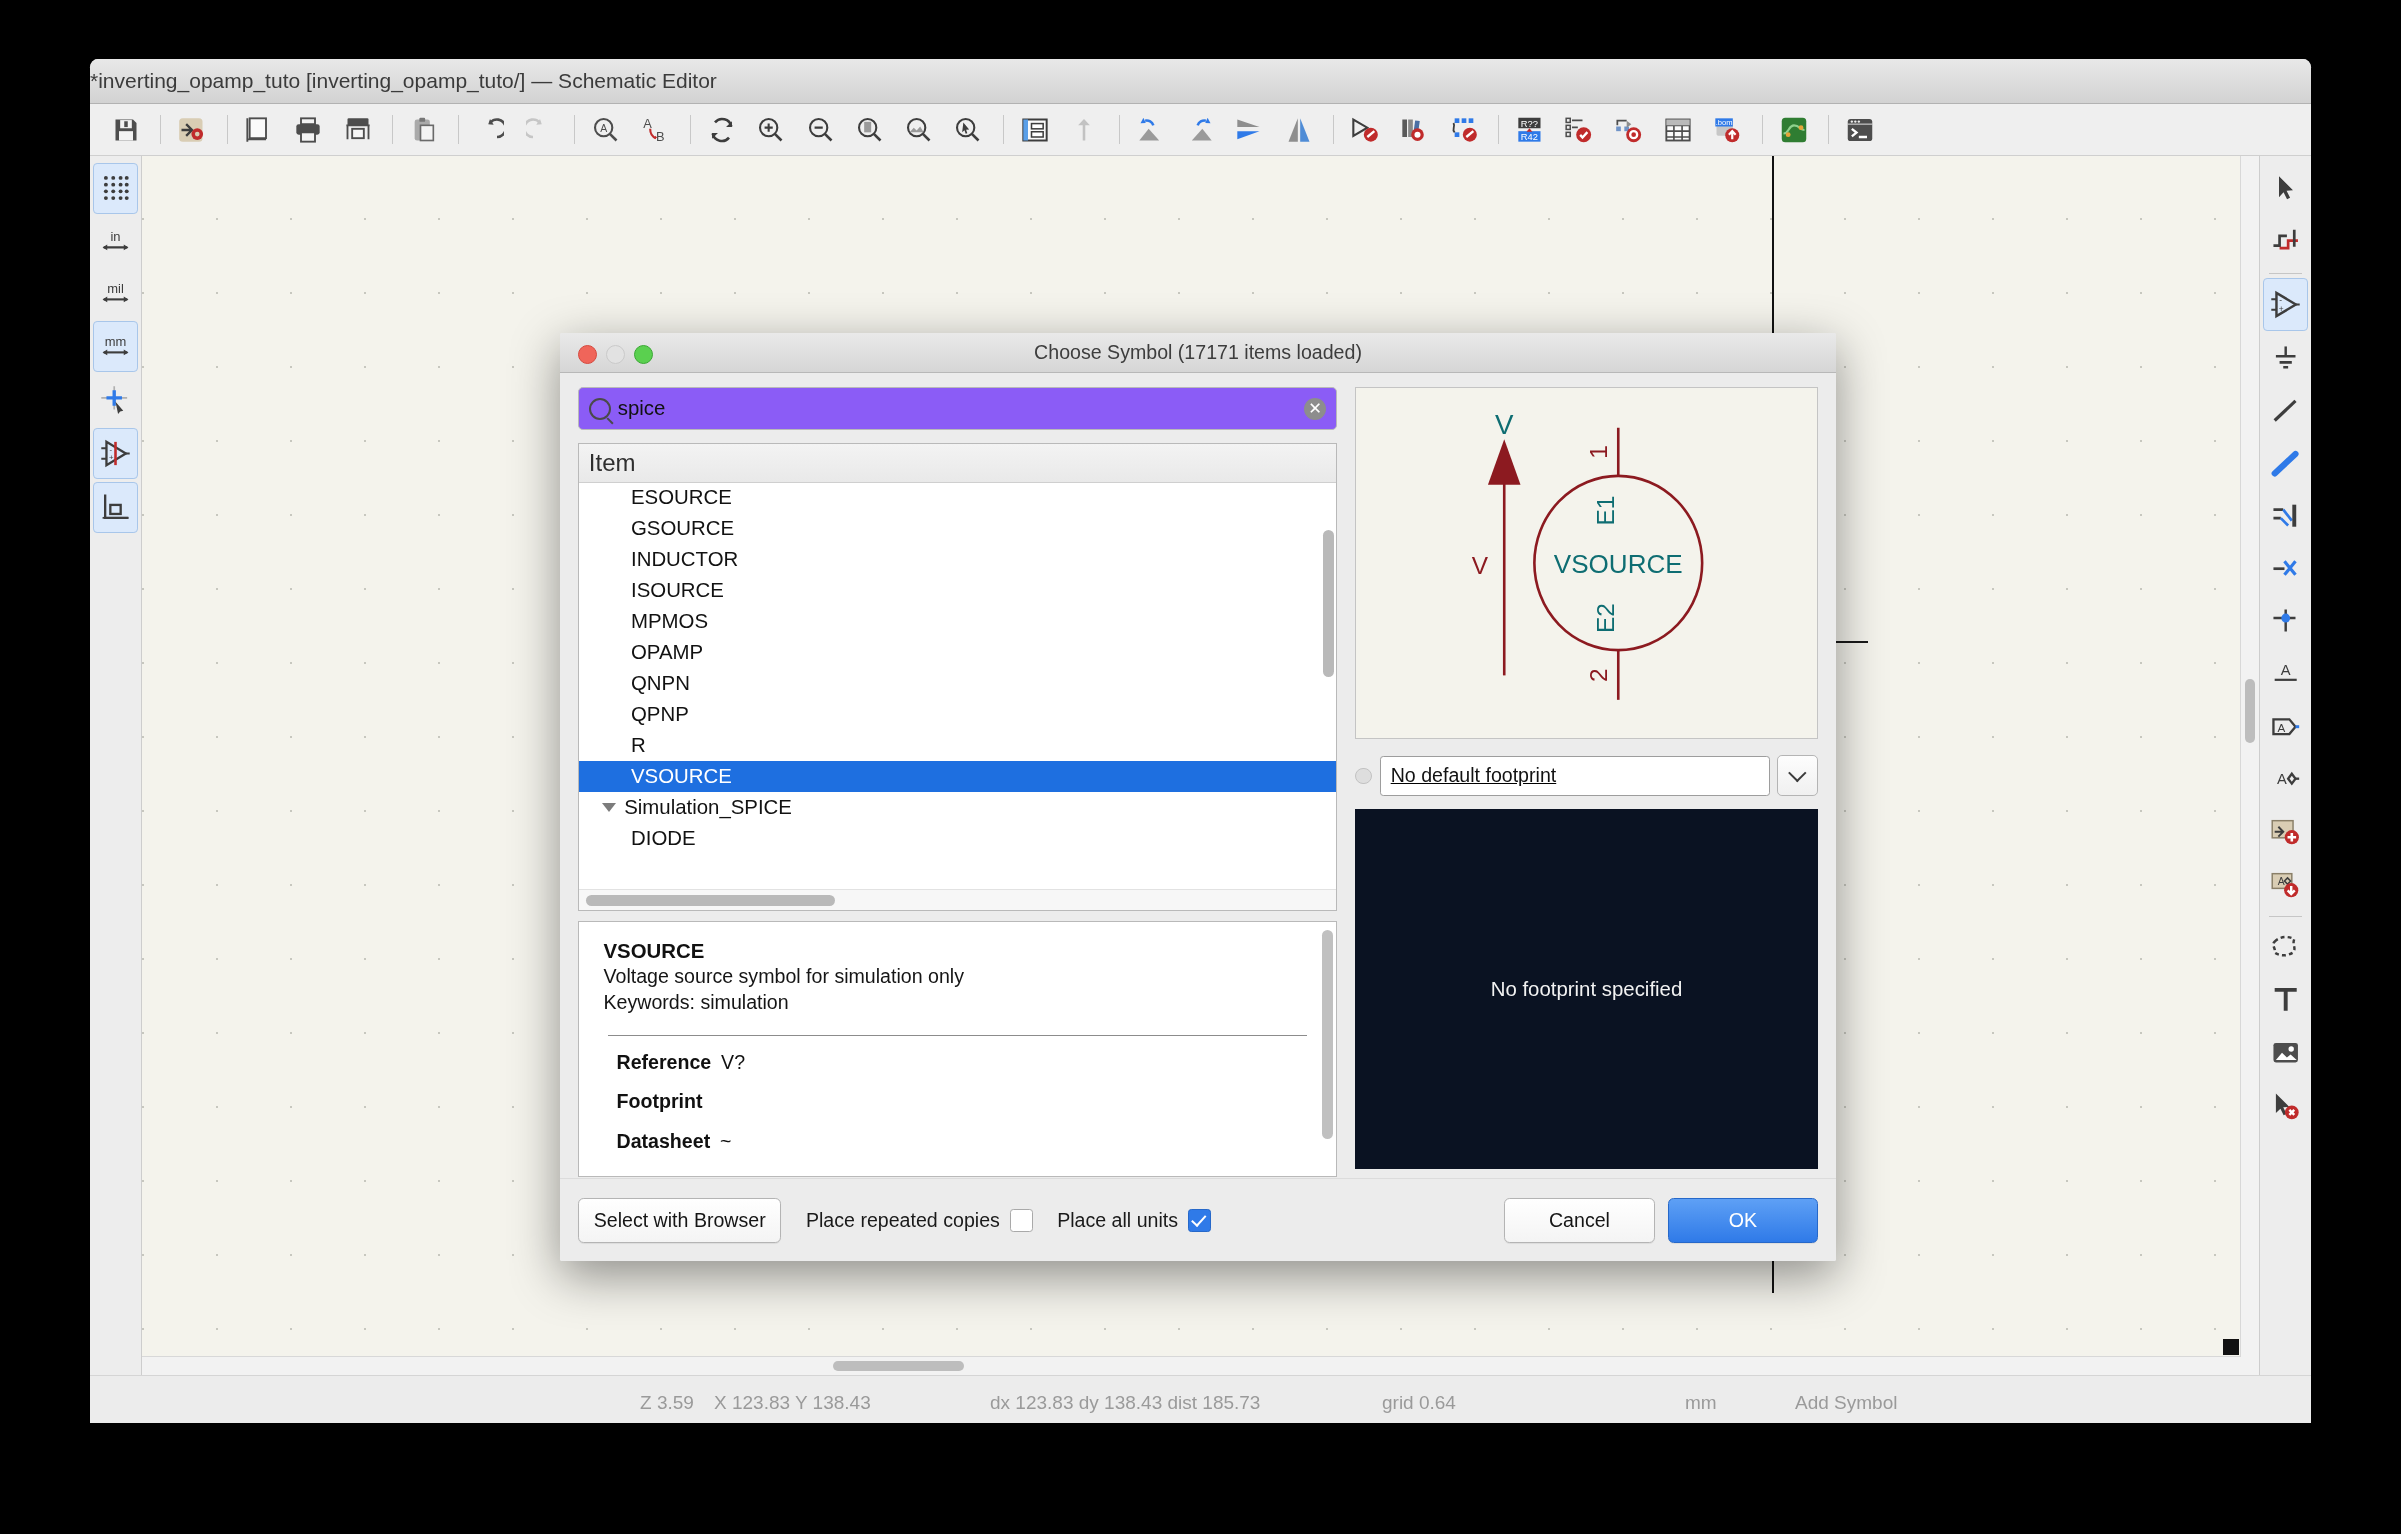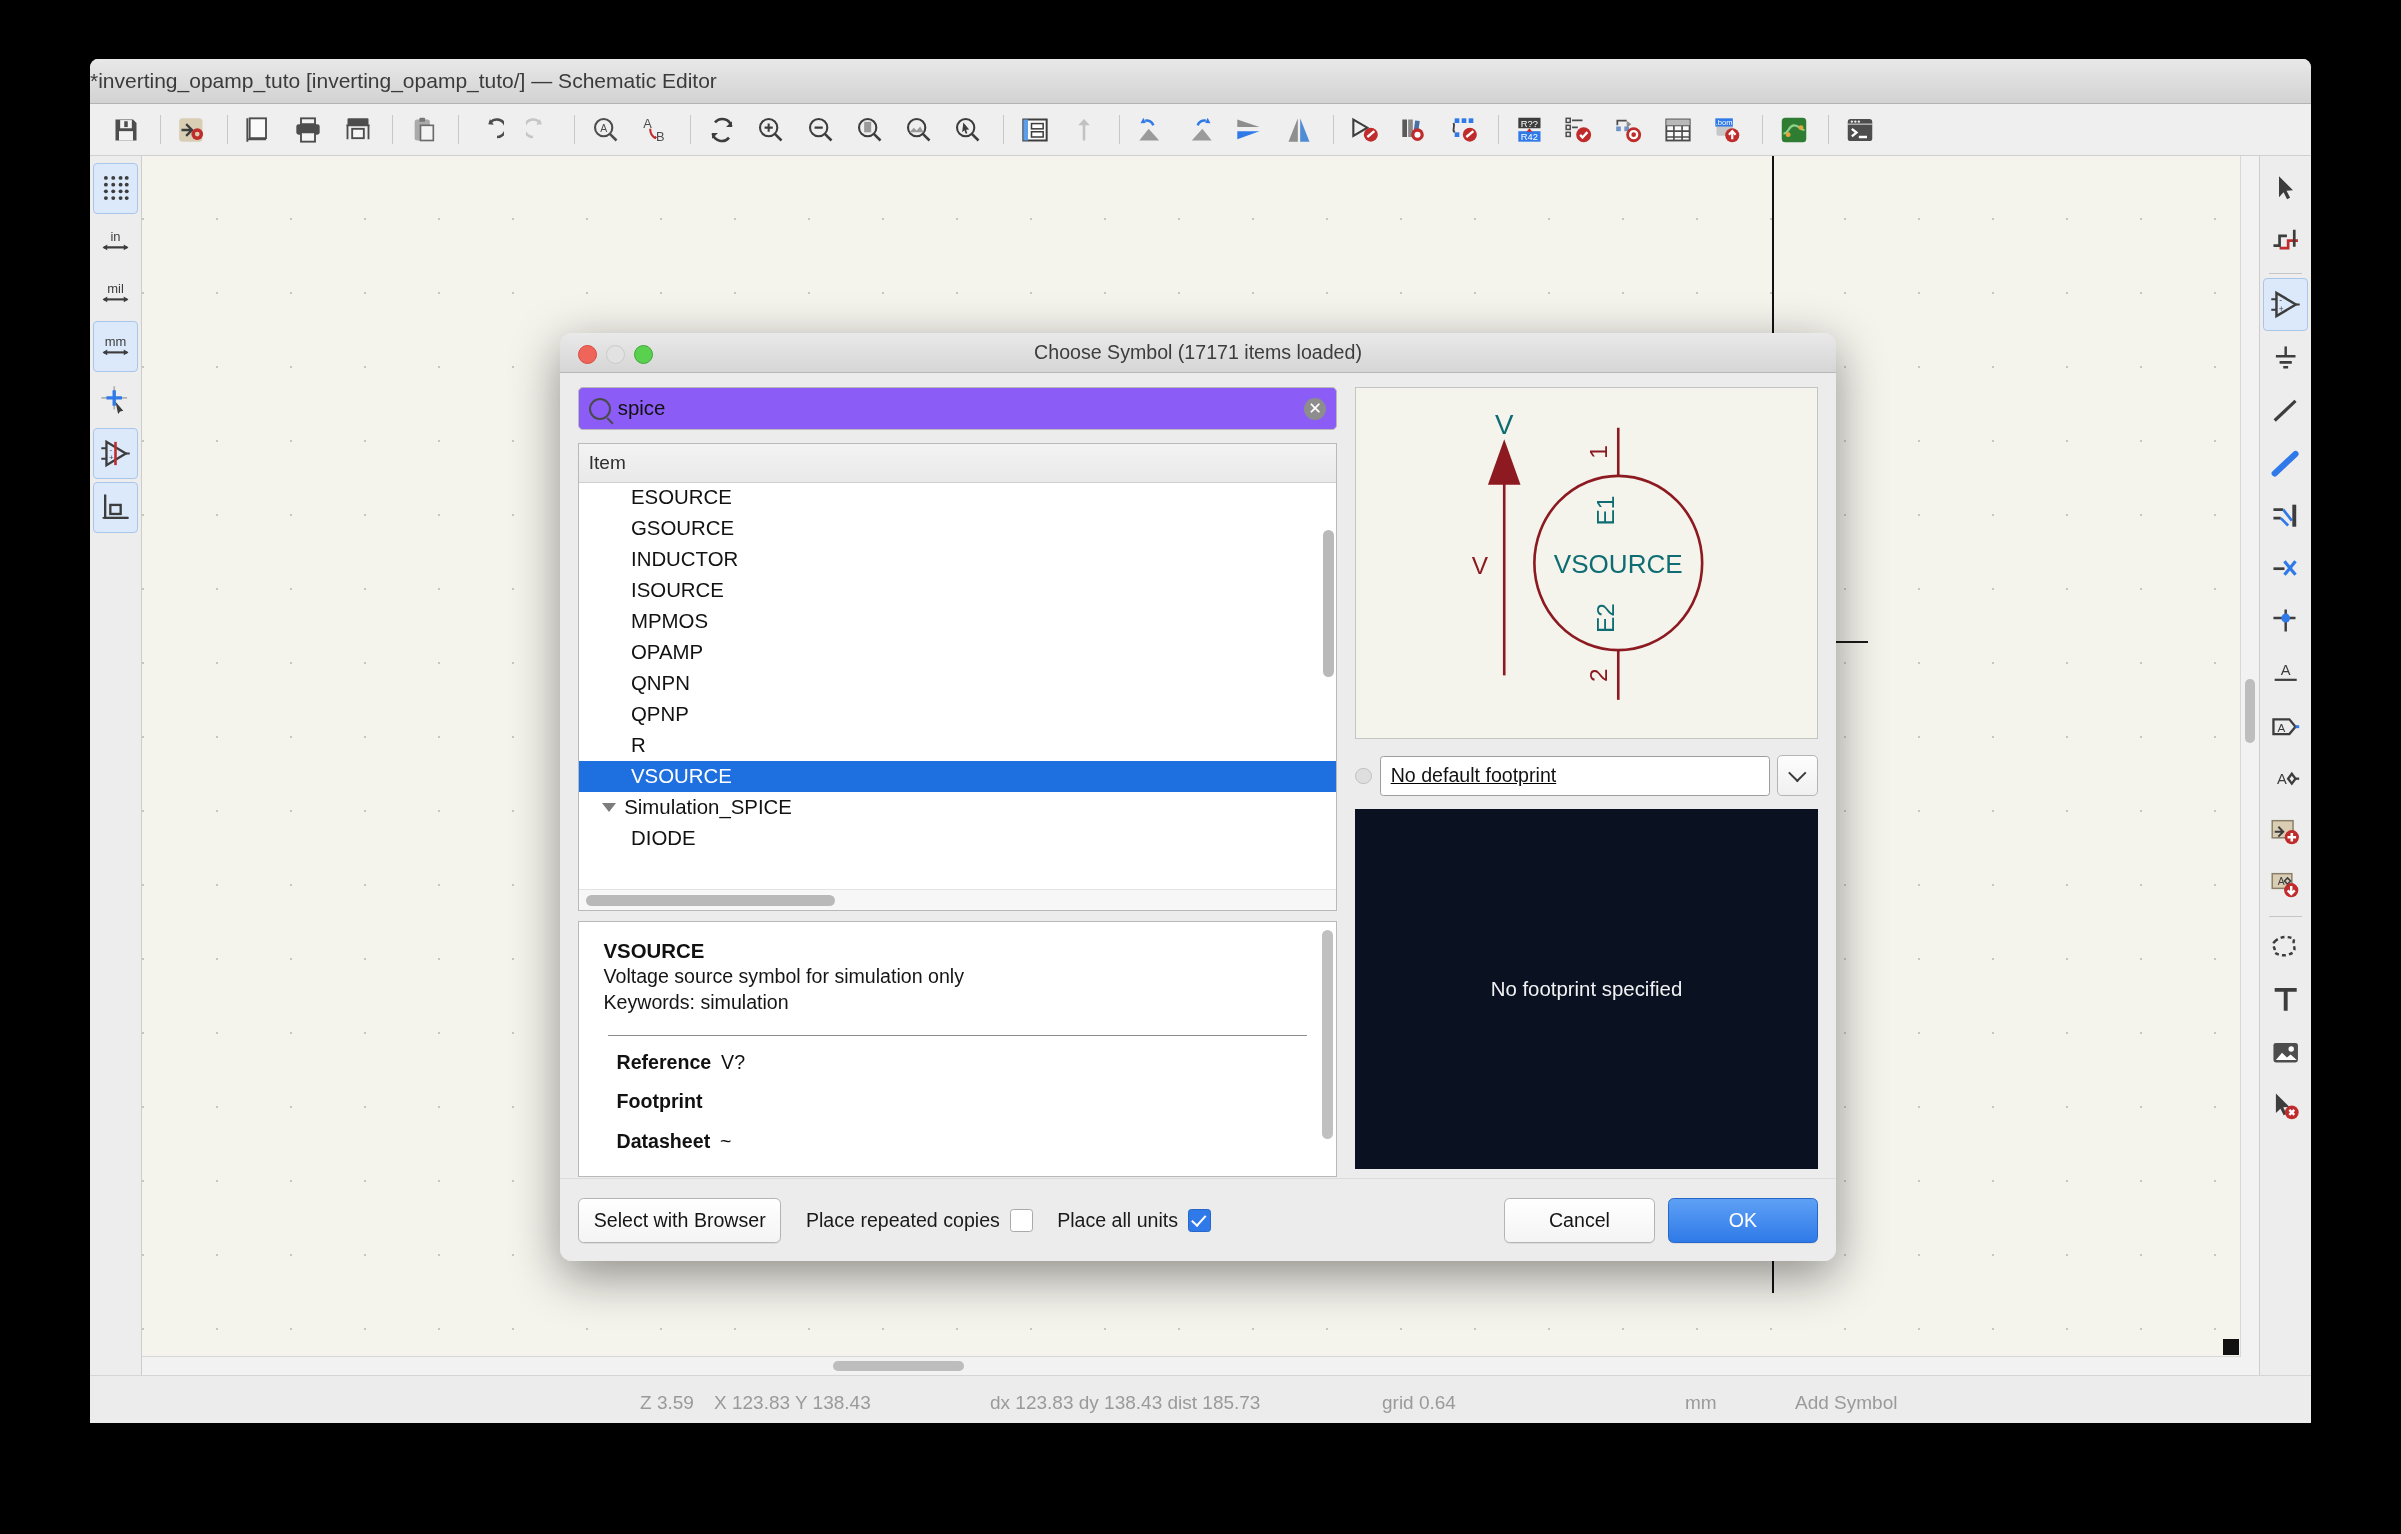--- a/index.html
+++ b/index.html
@@ -54,21 +54,21 @@
   .rbtn.on{background:#dbe9fb;border:0.8px solid #a8c6ea;}
   .rsep{width:33px;height:0.8px;background:#c6c6c6;margin:4.9px 0;}
 
   
   .statusbar{position:relative;height:49px;background:#ececec;border-top:0.8px solid #d5d5d5;
     font-size:19px;color:#9a9a9a;}
   .statusbar span{position:absolute;top:15.5px;white-space:nowrap;}
 
   
   .dlg{position:absolute;left:470px;top:274px;width:1276px;height:928px;
-    background:#ececec;border-radius:12px;overflow:hidden;
+    background:#ececec;border-radius:2px;overflow:hidden;
     box-shadow:0 14.7px 49px rgba(0,0,0,.42);}
   .dlg-title{position:relative;height:39px;background:linear-gradient(#e9e9e9,#d6d6d6);
     border-bottom:0.8px solid #b8b8b8;}
   .dlg-title .cap{position:absolute;left:0;right:0;top:0;height:39px;line-height:39px;
     text-align:center;font-size:19.6px;color:#3d3d3d;}
   .tl{position:absolute;top:11.5px;width:17px;height:17px;border-radius:50%;}
   .tl.red{left:18px;background:#f0655a;border:0.8px solid #d6493e;}
   .tl.yel{left:46px;background:#e2e2e2;border:0.8px solid #cacaca;}
   .tl.grn{left:74px;background:#5ad04f;border:0.8px solid #3aa834;}
 
@@ -81,21 +81,21 @@
     background:#4a4a4a;transform:rotate(45deg);}
   .search input{border:0;outline:0;font-size:20.4px;color:#111;flex:1;
     font-family:"Liberation Sans",sans-serif;background:transparent;}
   .clearbtn{width:22px;height:22px;border-radius:50%;background:#8d8d8d;color:#fff;
     display:flex;align-items:center;justify-content:center;font-size:16.4px;line-height:1;flex:none;}
 
   .treebox{margin-top:13px;border:0.8px solid #b9b9b9;background:#fff;position:relative;
     height:466px;overflow:hidden;}
   .treehead{height:38px;background:linear-gradient(#f3f3f3,#e9e9e9);
     border-bottom:0.8px solid #cfcfcf;display:flex;align-items:center;padding-left:9.8px;
-    font-size:19px;color:#2f2f2f;}
+    font-size:24px;color:#2f2f2f;}
   .treelist{position:absolute;top:38px;left:0;right:0;bottom:21px;overflow:hidden;}
   .trow{height:31px;line-height:31px;font-size:20.4px;color:#121212;padding-left:23px;
     white-space:nowrap;}
   .trow.child{padding-left:52px;}
   .trow.sel{background:#1e6fe0;color:#fff;}
   .tri{display:inline-block;width:0;height:0;border-left:7.4px solid transparent;
     border-right:7.4px solid transparent;border-top:9px solid #7c7c7c;
     margin-right:8.2px;vertical-align:1.6px;}
   .tree-vscroll{position:absolute;right:2.5px;top:47px;width:10.6px;height:405px;}
   .tree-vthumb{position:absolute;top:39px;width:10.6px;height:147px;background:#b9b9b9;border-radius:5.7px;}

